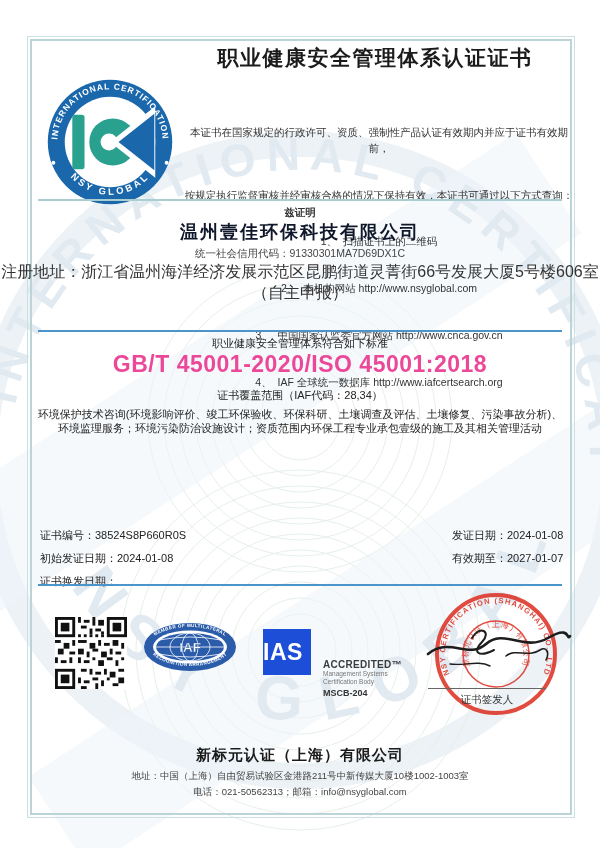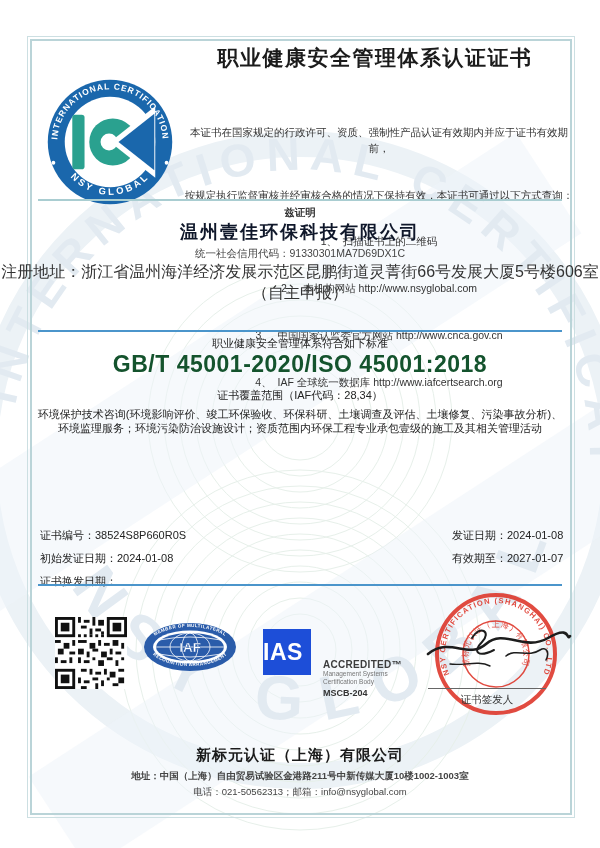--- a/index.html
+++ b/index.html
@@ -14,30 +14,30 @@
          color:#1b1b1b;letter-spacing:1.5px;}
   .intro{left:183px;top:94px;width:392px;font-size:10.5px;color:#333;line-height:15.6px;white-space:pre-wrap;text-align:center;}
   .rule-teal{left:38px;width:524px;height:2px;background:#a9cdd1;}
   .rule-blue{left:38px;width:524px;height:2px;background:#4b95cb;}
   .certify{top:206px;font-size:10.5px;color:#333;font-weight:bold;}
   .company{top:220px;font-size:18px;font-weight:bold;color:#0f172a;letter-spacing:2px;}
   .code{top:247px;font-size:10.5px;color:#444;}
   .addr1{top:262px;font-size:16px;color:#333;}
   .addr2{top:282px;font-size:10.5px;color:#333;}
   .stdcap{top:336px;font-size:11px;color:#222;}
-  .standard{top:351px;font-size:23px;font-weight:bold;color:#14532d;letter-spacing:.5px;}
+  .standard{top:351px;font-size:23px;font-weight:bold;color:#ec4899;letter-spacing:.5px;}
   .coverage{top:388px;font-size:11px;color:#222;}
   .scope{left:34px;top:407px;width:532px;text-align:center;font-size:11px;line-height:14px;color:#222;}
   .details{font-size:11px;line-height:23px;color:#222;}
   .d-left{left:40px;top:524px;}
   .d-right{left:452px;top:524px;}
   .signline{left:428px;top:688px;width:118px;height:1px;background:#666;}
   .signer{left:428px;top:693px;width:118px;text-align:center;font-size:10.5px;color:#333;}
   .f-co{top:746px;font-size:15px;font-weight:bold;color:#1b1b1b;letter-spacing:1px;}
-  .f-ad{top:770px;font-size:9.5px;color:#444;font-weight:bold;}
+  .f-ad{top:770px;font-size:9.5px;color:#444;}
   .f-ct{top:786px;font-size:9.5px;color:#444;}
   .ias-txt{position:absolute;left:60px;top:2px;width:90px;}
   .ias-l1{font-size:10px;font-weight:bold;color:#3c3c3c;letter-spacing:.3px;margin-top:28px;}
   .ias-l2{font-size:6.5px;color:#777;line-height:8px;}
   .ias-l4{font-size:9px;font-weight:bold;color:#333;margin-top:2px;}
   .ias-box{position:absolute;left:0;top:0;width:48px;height:46px;background:#1d4ed8;
            color:#fff;font-weight:bold;font-size:23px;text-align:left;line-height:46px;letter-spacing:.5px;}
 </style>
 </head>
 <body>

